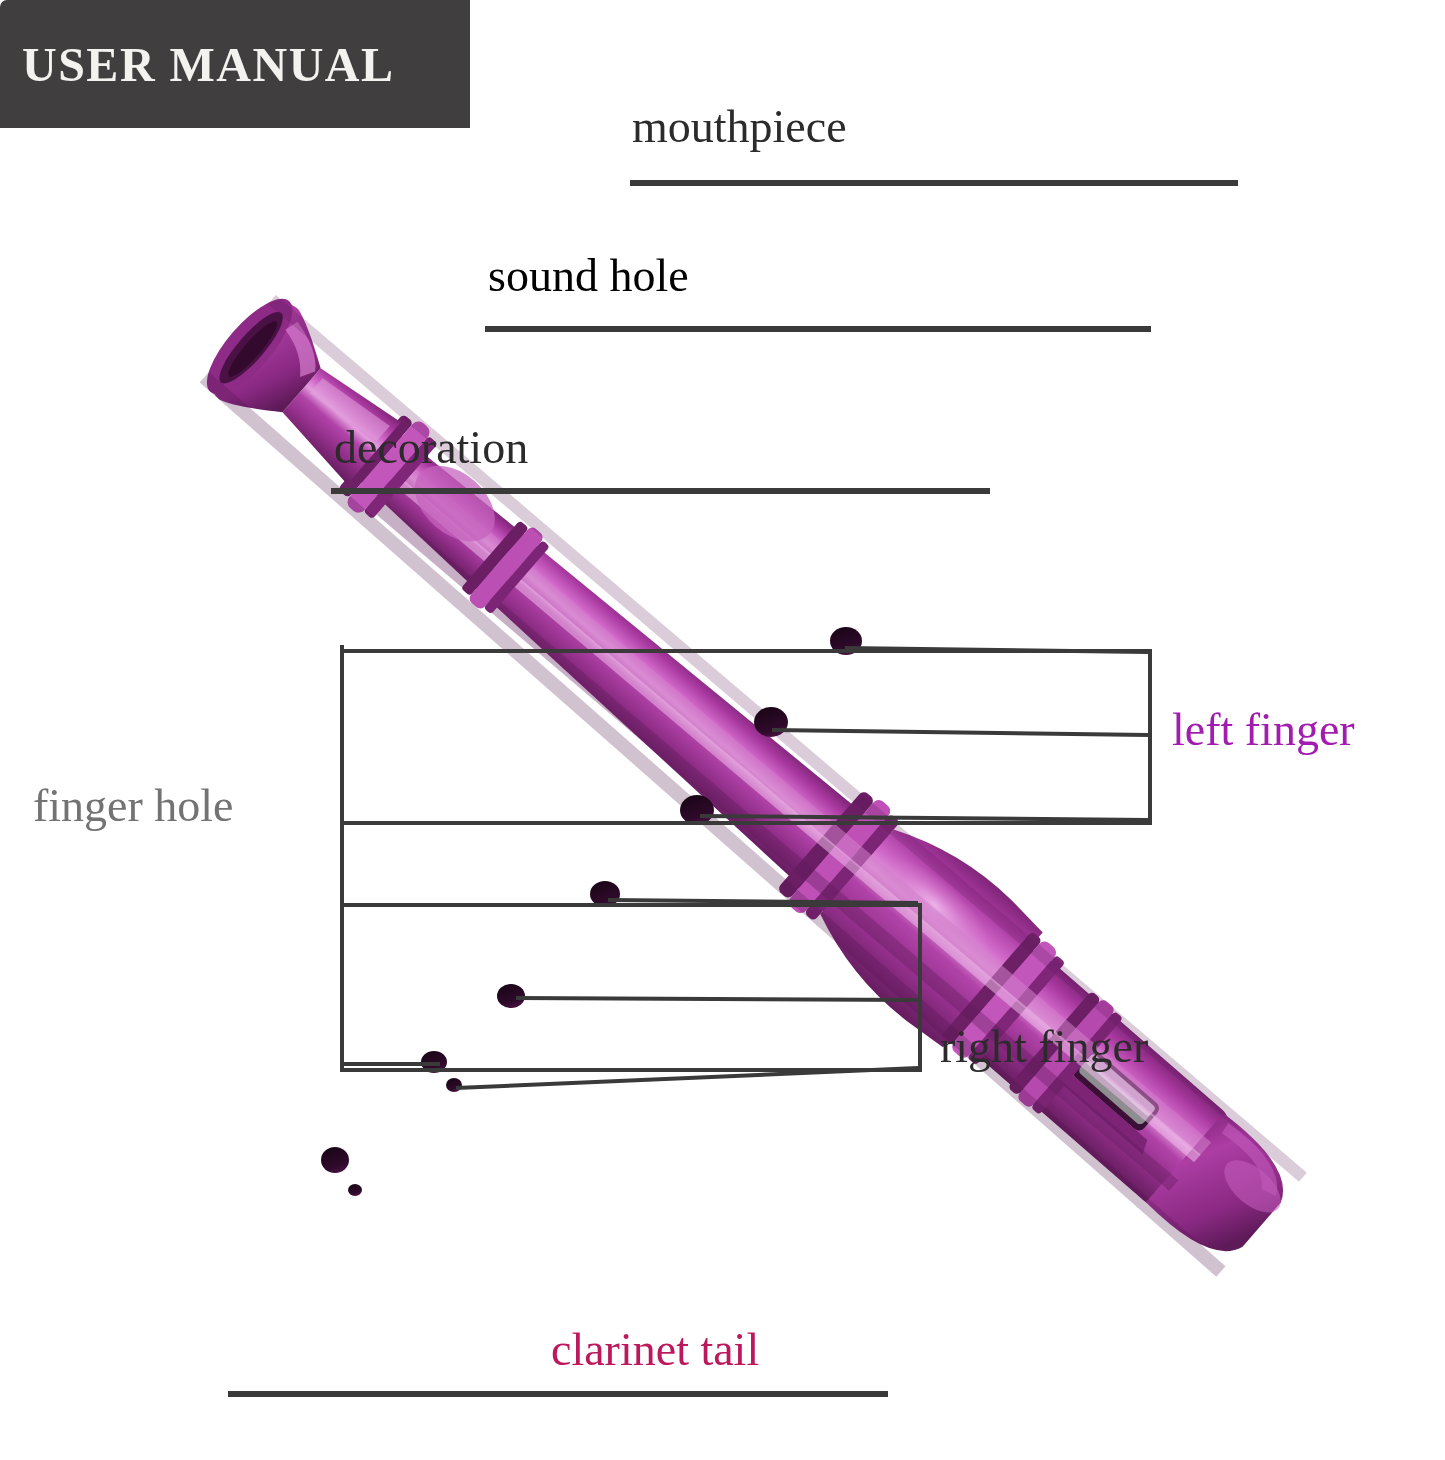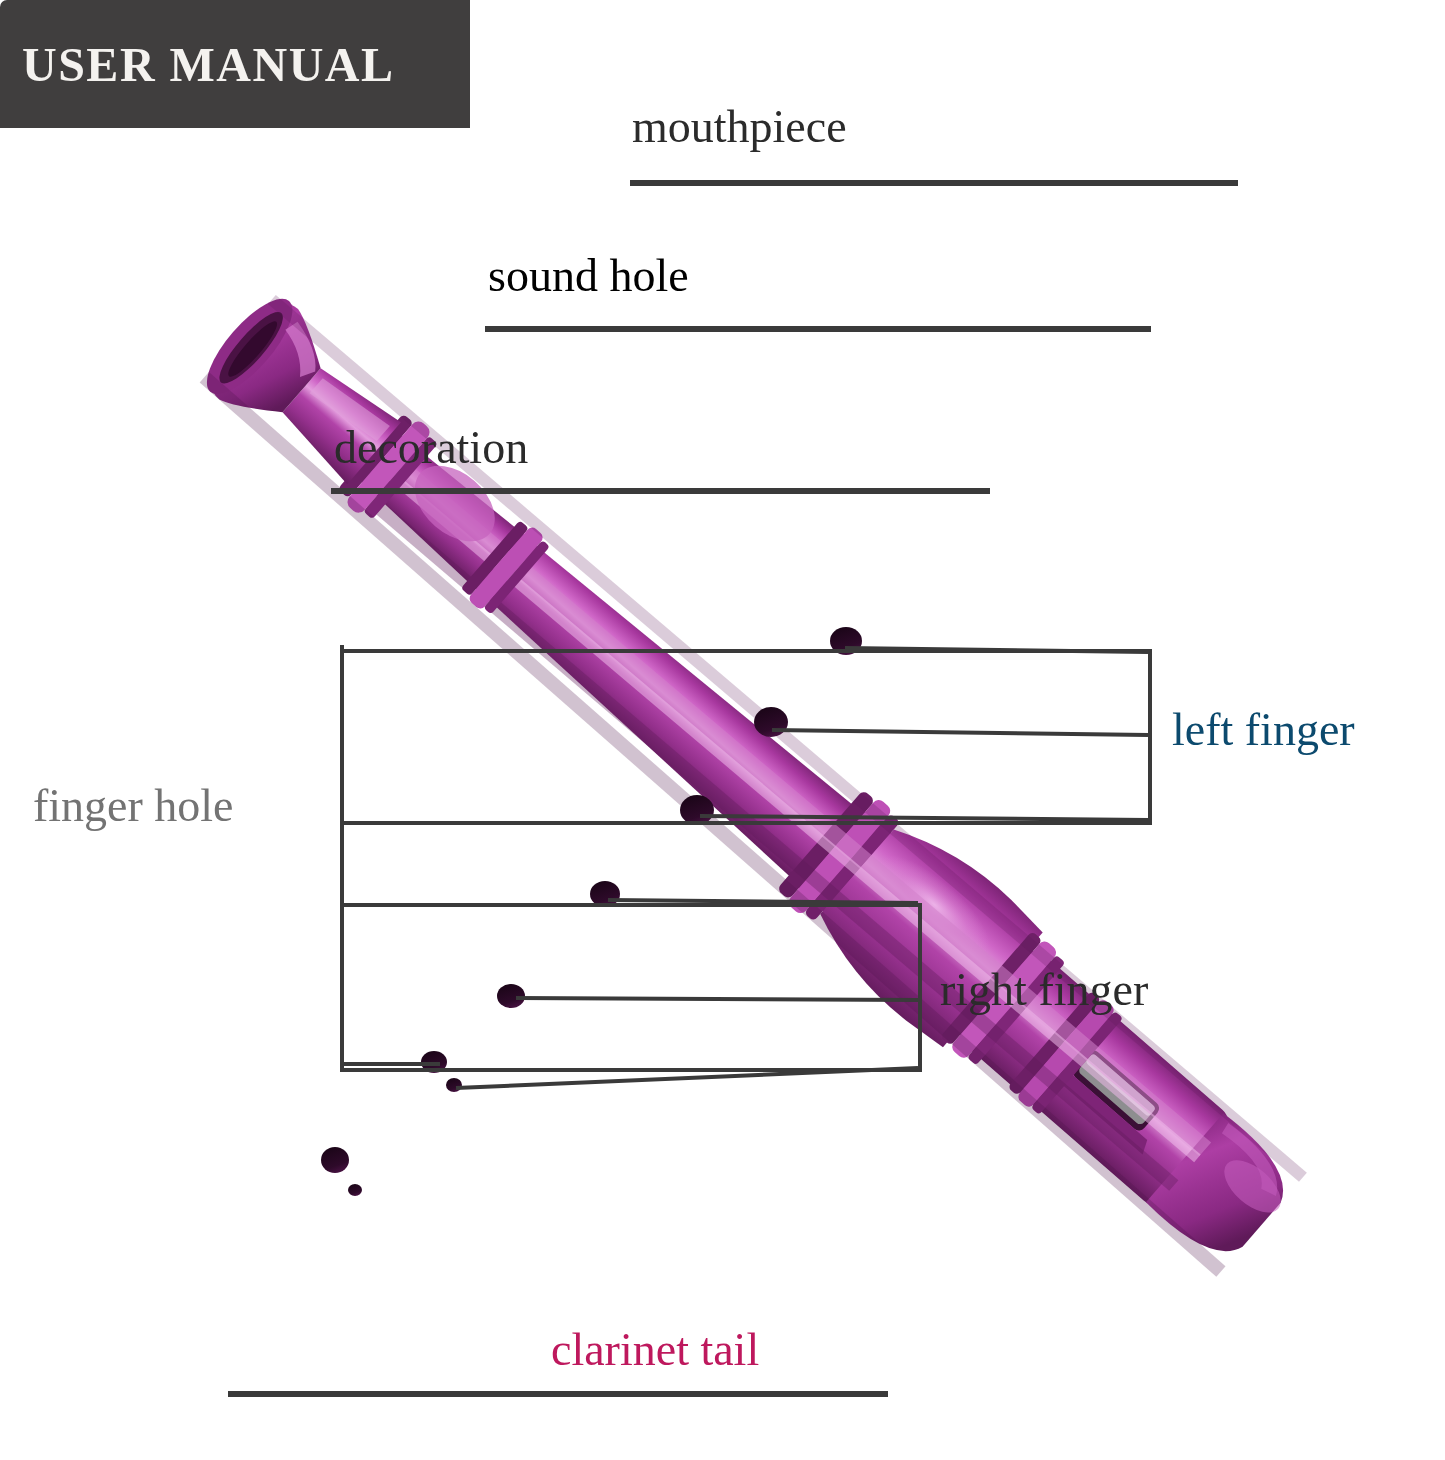--- a/index.html
+++ b/index.html
@@ -250,17 +250,17 @@
   <div id="brackets-layer">
       <div class="bracket" style="left: 340px; top: 645px; width: 810px; height: 423px; border-color: rgb(58, 58, 58); border-width: 0px 0px 0px 4px;"></div>
       <div class="bracket" style="left: 340px; top: 649px; width: 808px; height: 86px; border-color: rgb(58, 58, 58); border-width: 4px 4px 0px 0px;"></div>
       <div class="bracket" style="left: 340px; top: 735px; width: 808px; height: 86px; border-color: rgb(58, 58, 58); border-width: 0px 4px 4px 0px;"></div>
       <div class="bracket" style="left: 340px; top: 903px; width: 578px; height: 97px; border-color: rgb(58, 58, 58); border-width: 4px 4px 0px 0px;"></div>
       <div class="bracket" style="left: 340px; top: 1000px; width: 578px; height: 68px; border-color: rgb(58, 58, 58); border-width: 0px 4px 4px 0px;"></div>
     </div>
 
   <div id="group-labels-layer">
       <div class="label" style="left: 33px; top: 783px; color: #737373; text-align: center;">finger hole</div>
-      <div class="label" style="left: 1172px; top: 707px; color: #0c4a6e;">left finger</div>
-      <div class="label" style="left: 940px; top: 967px; color: rgb(43, 43, 43);">right finger</div>
+      <div class="label" style="left: 1172px; top: 707px; color: #a21caf;">left finger</div>
+      <div class="label" style="left: 940px; top: 1024px; color: rgb(43, 43, 43);">right finger</div>
     </div>
 
 </div>
 
 </body></html>

